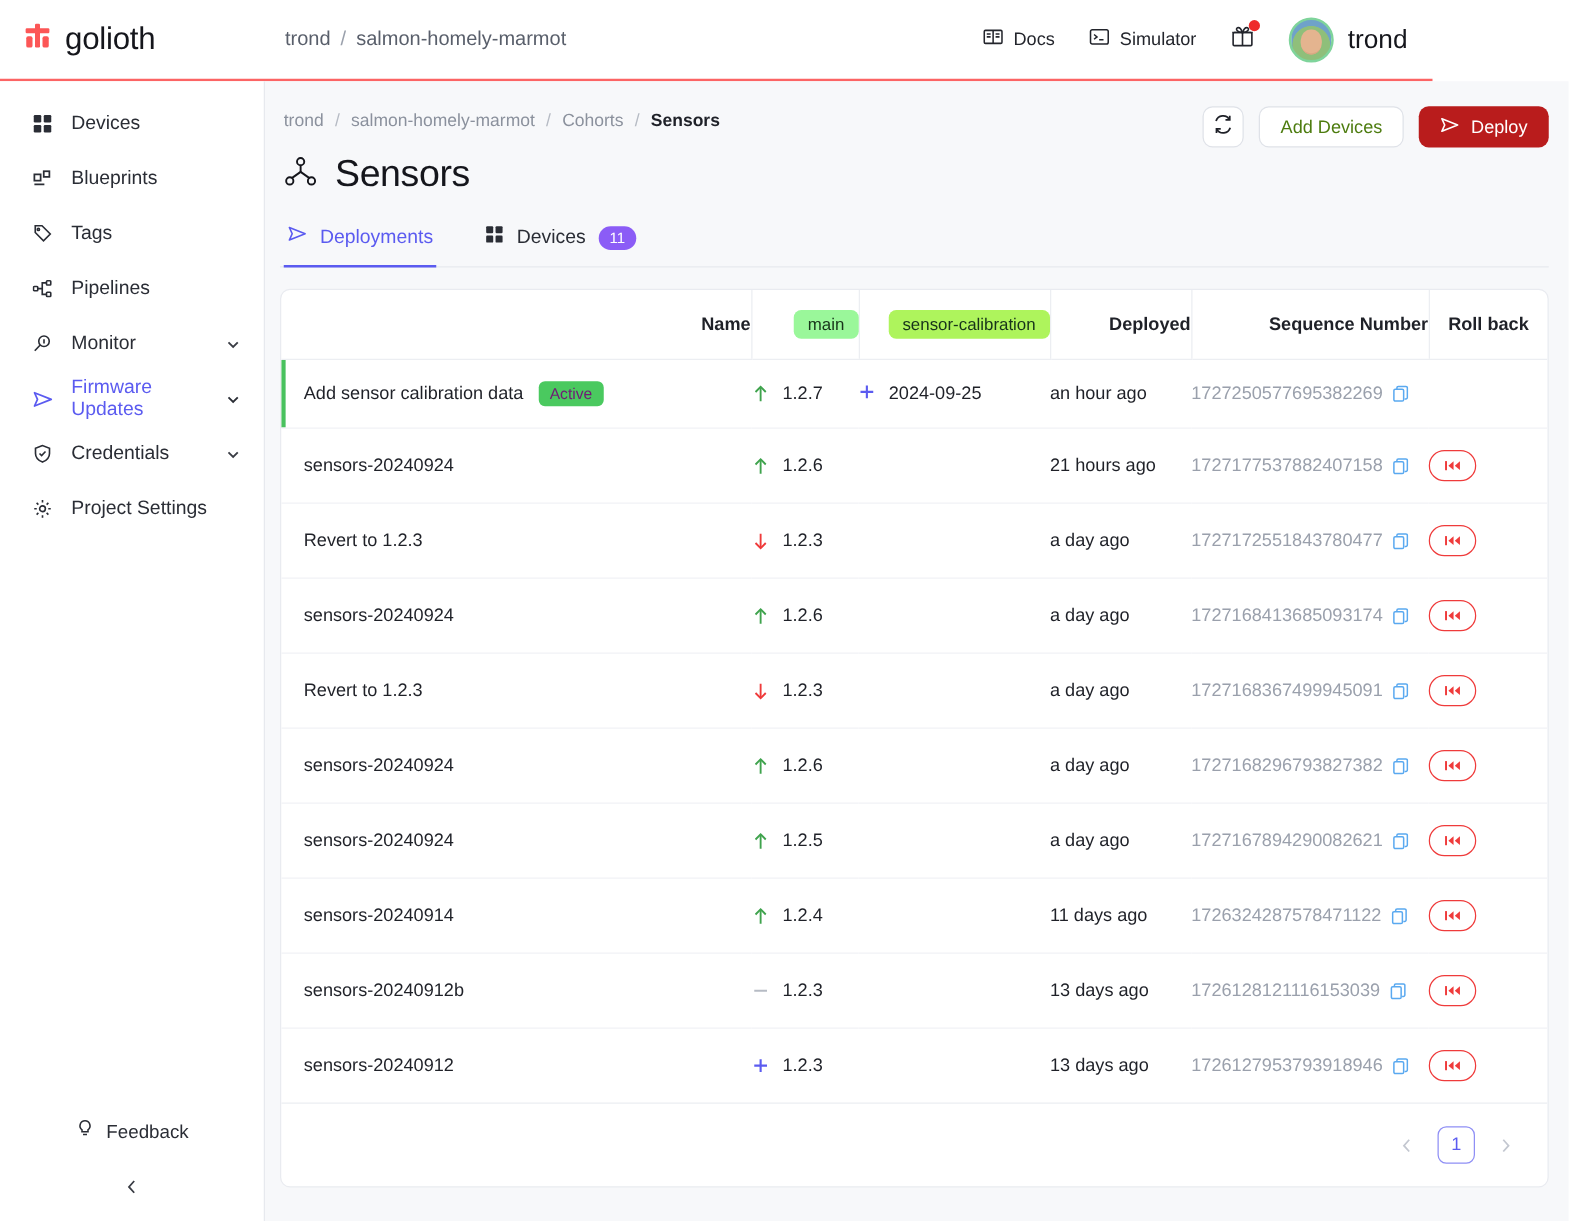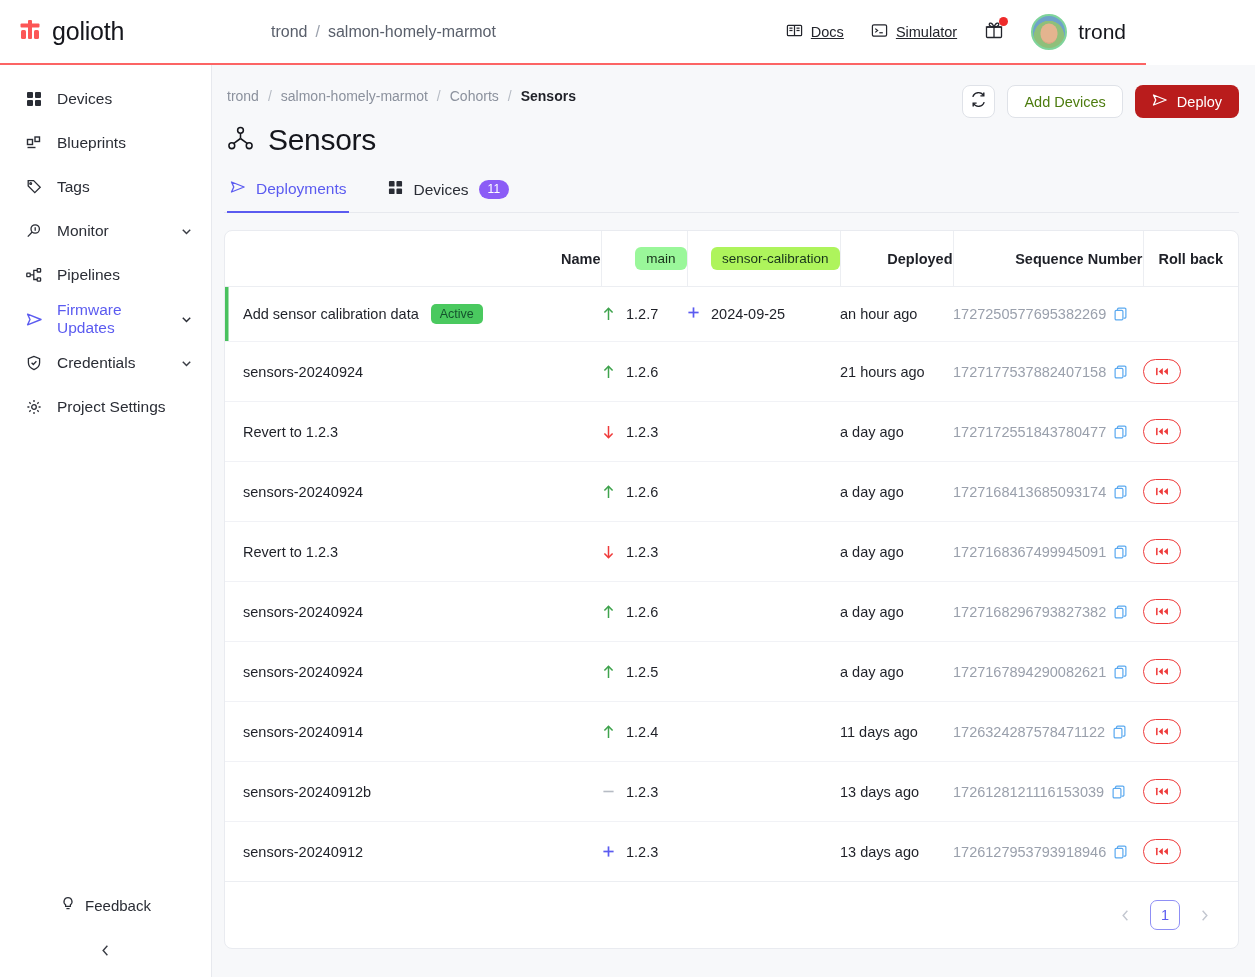--- a/index.html
+++ b/index.html
@@ -10,28 +10,27 @@
     overflow: hidden;
     color: #1f2128;
   }
   .app { position: relative; width: 1255px; height: 977px; }
 
   
   .topbar {
     position: absolute; top: 0; left: 0; width: 1146px; height: 65px;
     background: #fff; display: flex; align-items: center;
     border-bottom: 2px solid #fc6464;
-    gap: 43px;
   }
   .brand { display: flex; align-items: center; gap: 9px; padding-left: 17px; width: 212px; }
   .brand-name { font-size: 25px; color: #15161c; letter-spacing: -0.2px; }
   .breadcrumb-top { display: flex; align-items: center; gap: 8px; font-size: 16px; color: #595f6b; margin-left: 16px; }
   .breadcrumb-top .sep { color: #9aa0ac; }
   .topright { margin-left: auto; display: flex; align-items: center; gap: 27px; padding-right: 20px; }
-  .toplink { display: flex; align-items: center; gap: 8px; font-size: 14.5px; color: #23252c; cursor: pointer; text-decoration: underline; }
+  .toplink { display: flex; align-items: center; gap: 8px; font-size: 14.5px; color: #23252c; cursor: pointer; }
   .gift-wrap { position: relative; display: flex; align-items: center; cursor: pointer; }
   .gift-dot { position: absolute; top: -3px; right: -4px; width: 9px; height: 9px; border-radius: 50%; background: #ee2b2b; }
   .user { display: flex; align-items: center; gap: 11px; cursor: pointer; }
   .avatar {
     width: 36px; height: 36px; border-radius: 50%;
     background: radial-gradient(circle at 50% 62%, #d8a882 0 30%, #8fbf7a 32% 58%, #6fa2c9 60% 100%);
     border: 2px solid #7fd49b; overflow: hidden; position: relative;
   }
   .avatar::after {
     content: ""; position: absolute; left: 50%; top: 54%; transform: translate(-50%,-50%);
@@ -114,21 +113,21 @@
     padding: 16px 0; border-bottom: 1px solid #eceef2; vertical-align: middle;
   }
   thead th.divide { border-left: 1px solid #eceef2; }
   .th-pad { padding-left: 18px; }
   .chip { display: inline-block; border-radius: 6px; padding: 4px 11px; font-size: 13.5px; font-weight: 400; color: #17331a; }
   tbody td { font-size: 14.5px; color: #1f2128; padding: 17px 0; border-bottom: 1px solid #f1f2f6; vertical-align: middle; }
   tbody tr:last-child td { border-bottom: none; }
   tr.active-row td:first-child { box-shadow: inset 3.5px 0 0 0 #49c15e; }
   .name-cell { display: flex; align-items: center; gap: 12px; padding-left: 18px; }
   .pill-active {
-    background: #4ac95f; color: #14532d; font-size: 12.5px; border-radius: 5px; padding: 3px 9px;
+    background: #4ac95f; color: #701a75; font-size: 12.5px; border-radius: 5px; padding: 3px 9px;
   }
   .ver { display: flex; align-items: center; gap: 11px; }
   .ver .glyph { width: 14px; display: flex; justify-content: center; }
   .rel { display: flex; align-items: center; gap: 11px; }
   .seq { display: flex; align-items: center; gap: 8px; color: #9aa0ac; }
   .copy-btn { cursor: pointer; display: flex; }
   .rb-btn {
     width: 38px; height: 25px; border: 1px solid #ef3b3b; border-radius: 13px;
     background: #fff; display: flex; align-items: center; justify-content: center;
     cursor: pointer; color: #ef3b3b;
@@ -241,43 +240,43 @@
             <circle cx="4.7" cy="4.5" r="0.9"></circle>
           </svg>
         </span>
         <span>Tags</span>
       </div>
 
 
       <div class="nav-item">
         <span class="nav-icon">
           <svg width="16" height="16" viewBox="0 0 16 16" fill="none" stroke="#2a2d35" stroke-width="1.3">
+            <rect x="0.8" y="6.2" width="3.4" height="3.4" rx="0.6"></rect>
+            <rect x="11.2" y="1.6" width="3.4" height="3.4" rx="0.6"></rect>
+            <rect x="11.2" y="10.8" width="3.4" height="3.4" rx="0.6"></rect>
+            <path d="M4.2 7.9h3.6V3.3h3.4M7.8 7.9v4.6h3.4"></path>
+          </svg>
+        </span>
+        <span>Pipelines</span>
+      </div>
+
+      <div class="nav-item">
+        <span class="nav-icon">
+          <svg width="16" height="16" viewBox="0 0 16 16" fill="none" stroke="#2a2d35" stroke-width="1.3">
             <circle cx="9.2" cy="6" r="4.2"></circle>
               <line x1="6.2" y1="9" x2="1.8" y2="13.6"></line>
             <line x1="9.2" y1="4.3" x2="9.2" y2="7.7"></line>
           </svg>
         </span>
         <span>Monitor</span>
         <span class="chev">
           <svg width="13" height="13" viewBox="0 0 14 14" fill="none" stroke="currentColor" stroke-width="1.6">
             <polyline points="3,5.2 7,9.2 11,5.2"></polyline>
           </svg>
         </span>
-      </div>
-
-      <div class="nav-item">
-        <span class="nav-icon">
-          <svg width="16" height="16" viewBox="0 0 16 16" fill="none" stroke="#2a2d35" stroke-width="1.3">
-            <rect x="0.8" y="6.2" width="3.4" height="3.4" rx="0.6"></rect>
-            <rect x="11.2" y="1.6" width="3.4" height="3.4" rx="0.6"></rect>
-            <rect x="11.2" y="10.8" width="3.4" height="3.4" rx="0.6"></rect>
-            <path d="M4.2 7.9h3.6V3.3h3.4M7.8 7.9v4.6h3.4"></path>
-          </svg>
-        </span>
-        <span>Pipelines</span>
       </div>
 
       <div class="nav-item active">
         <span class="nav-icon">
           <svg width="17" height="17" viewBox="0 0 17 17" fill="none" stroke="#5b5bf0" stroke-width="1.4" stroke-linejoin="round">
             <path d="M1.6 3.2 15 8.5 1.6 13.8 4 8.5 1.6 3.2z"></path>
           </svg>
         </span>
         <span>Firmware Updates</span>
         <span class="chev">

